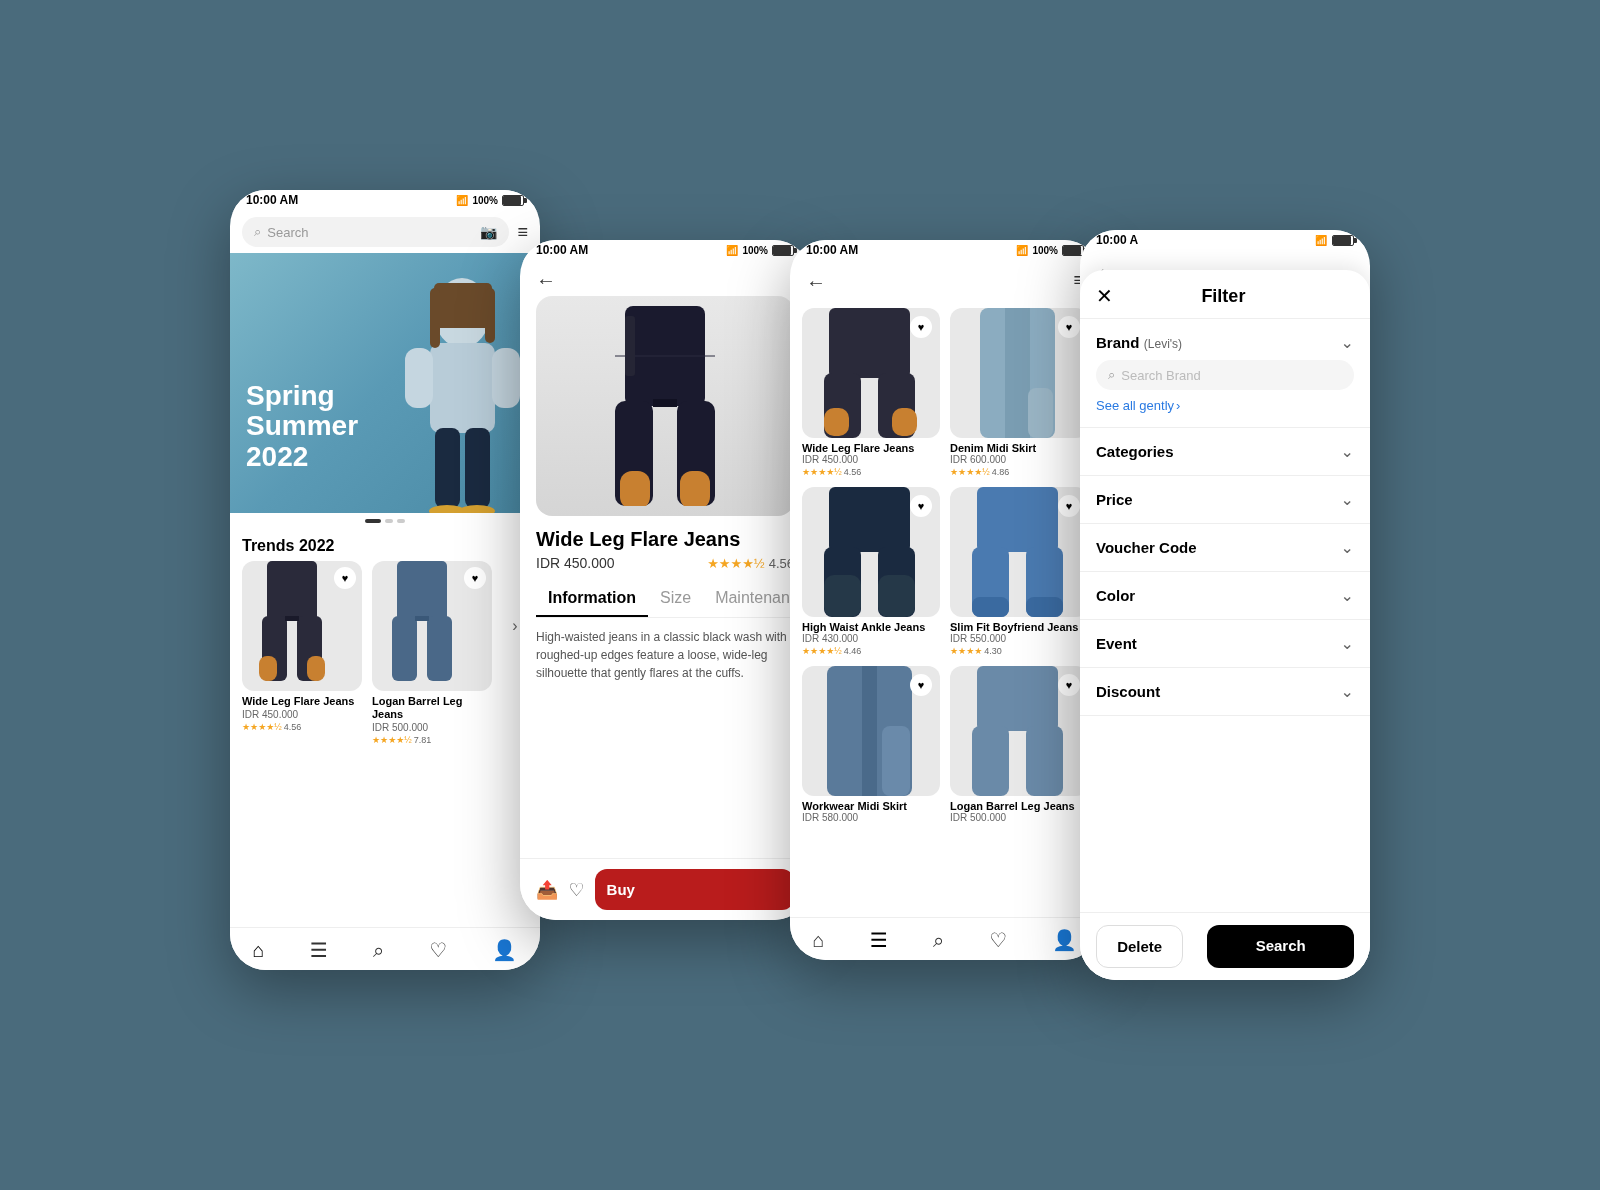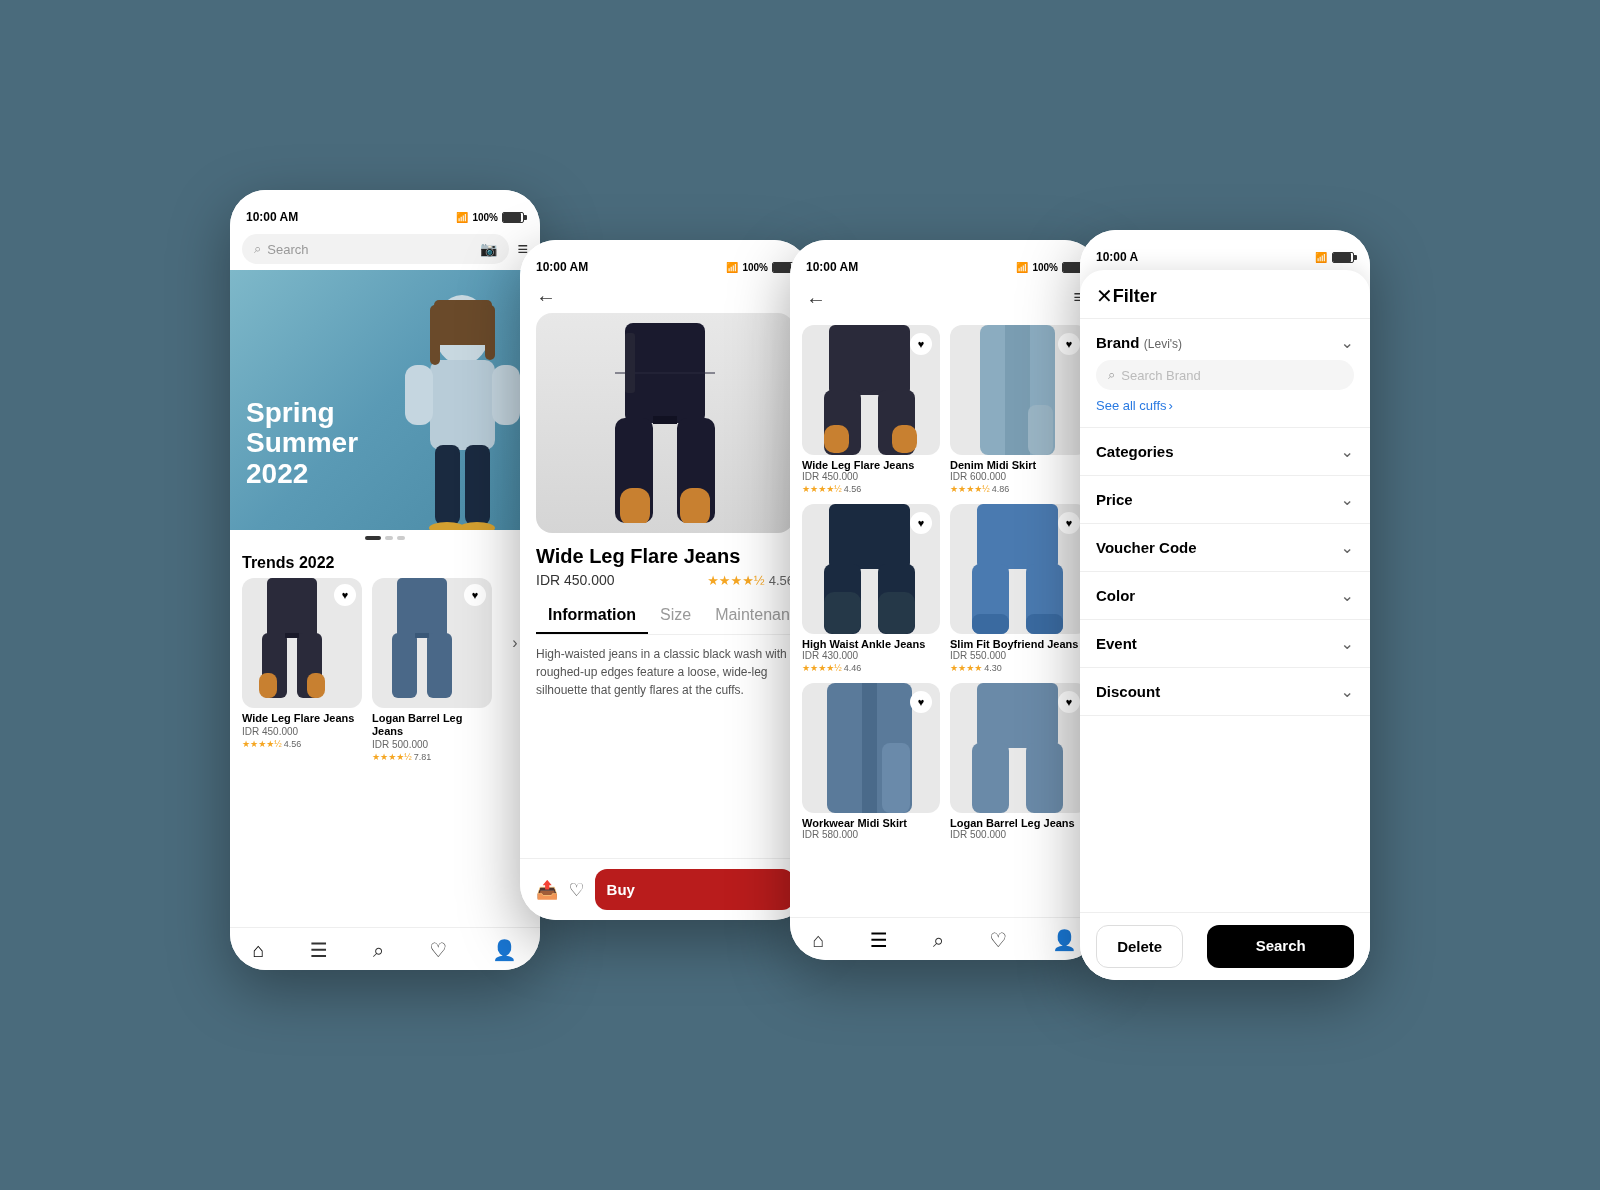--- a/index.html
+++ b/index.html
@@ -32,21 +32,21 @@
     .phone-1 { width: 310px; height: 780px; margin-bottom: 30px; }
     .phone-2 { width: 290px; height: 680px; margin-bottom: 80px; margin-left: -20px; z-index: 2; }
     .phone-3 { width: 310px; height: 720px; margin-bottom: 40px; margin-left: -20px; z-index: 3; }
     .phone-4 { width: 290px; height: 750px; margin-bottom: 20px; margin-left: -20px; z-index: 4; }
 
     
     .status-bar {
       display: flex;
       justify-content: space-between;
       align-items: center;
-      padding: 20px 16px 4px;
+      padding: 3px 16px 4px;
       font-size: 11px;
       font-weight: 600;
       background: #fff;
     }
     .status-bar .time { font-size: 12px; font-weight: 700; }
     .status-icons { display: flex; align-items: center; gap: 4px; font-size: 10px; }
     .battery-icon {
       width: 22px; height: 11px; border: 1.5px solid #333; border-radius: 2px; position: relative; display: inline-flex; align-items: center;
     }
     .battery-icon::after { content: ''; position: absolute; right: -4px; top: 2px; width: 3px; height: 5px; background: #333; border-radius: 0 1px 1px 0; }
@@ -255,21 +255,21 @@
     }
 
     
     .filter-header {
       display: flex;
       align-items: center;
       justify-content: space-between;
       padding: 14px 16px 10px;
       border-bottom: 1px solid #eee;
     }
-    .filter-title { font-size: 18px; font-weight: 700; flex: 1; }
+    .filter-title { font-size: 18px; font-weight: 700; text-align: center; flex: 1; }
     .close-icon { font-size: 20px; cursor: pointer; }
     .filter-section {
       padding: 14px 16px;
       border-bottom: 1px solid #eee;
     }
     .filter-section-header {
       display: flex;
       align-items: center;
       justify-content: space-between;
       cursor: pointer;
@@ -662,21 +662,21 @@
             <span class="filter-section-title">Brand</span>
             <span class="filter-section-subtitle">(Levi's)</span>
           </div>
           <span class="chevron-icon">⌄</span>
         </div>
         <div class="brand-search-wrap">
           <span style="color:#999;font-size:13px;">⌕</span>
           <span style="color:#bbb;font-size:13px;">Search Brand</span>
         </div>
         <div class="see-all-brand">
-          <span>See all cuffs</span>
+          <span>See all gently</span>
           <span>›</span>
         </div>
       </div>
 
       <div class="filter-section">
         <div class="filter-section-header">
           <span class="filter-section-title">Categories</span>
           <span class="chevron-icon">⌄</span>
         </div>
       </div>

